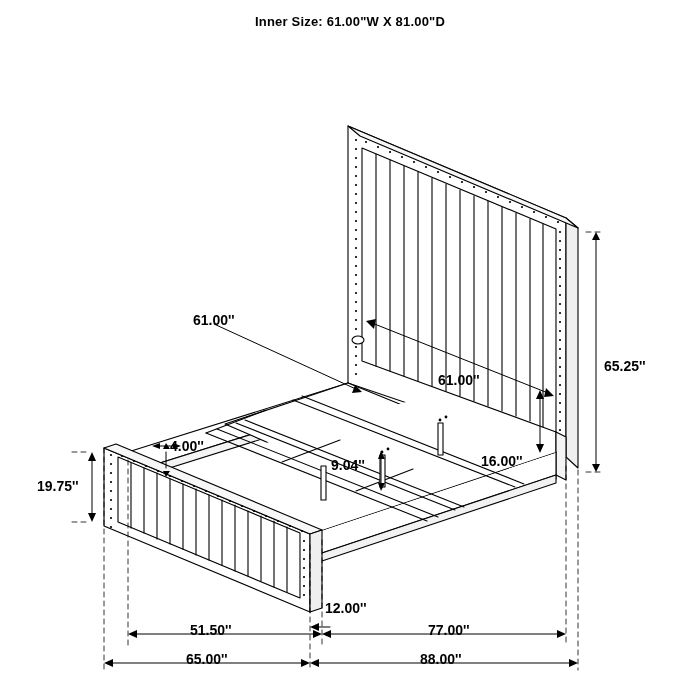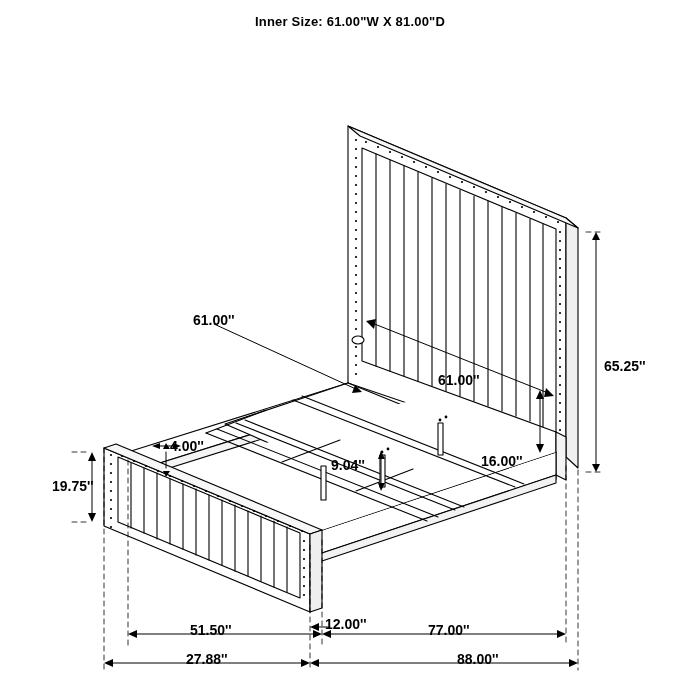--- a/index.html
+++ b/index.html
@@ -333,20 +333,20 @@
       </g>
     </g>
   </svg>
 
   <div class="lbl" style="left:193px; top:312px;">61.00''</div>
   <div class="lbl" style="left:438px; top:372px;">61.00''</div>
   <div class="lbl" style="left:604px; top:358px;text-align:center;">65.25''</div>
   <div class="lbl" style="left:481px; top:419px;margin-top:34px;">16.00''</div>
   <div class="lbl" style="left:331px; top:457px;">9.04''</div>
   <div class="lbl" style="left:170px; top:438px;">4.00''</div>
-  <div class="lbl" style="left:52px; top:478px;">19.75''</div>
+  <div class="lbl" style="left:37px; top:478px;">19.75''</div>
   <div class="lbl" style="left:190px; top:622px;text-align:center;">51.50''</div>
-  <div class="lbl" style="left:325px; top:616px;text-align:right;">12.00''</div>
+  <div class="lbl" style="left:325px; top:600px;text-align:right;">12.00''</div>
   <div class="lbl" style="left:428px; top:622px;">77.00''</div>
-  <div class="lbl" style="left:186px; top:651px;">27.88''</div>
-  <div class="lbl" style="left:420px; top:651px;margin-left:37px;">88.00''</div>
+  <div class="lbl" style="left:186px; top:651px;">65.00''</div>
+  <div class="lbl" style="left:420px; top:651px;">88.00''</div>
 
 </div>
 
 </body></html>

